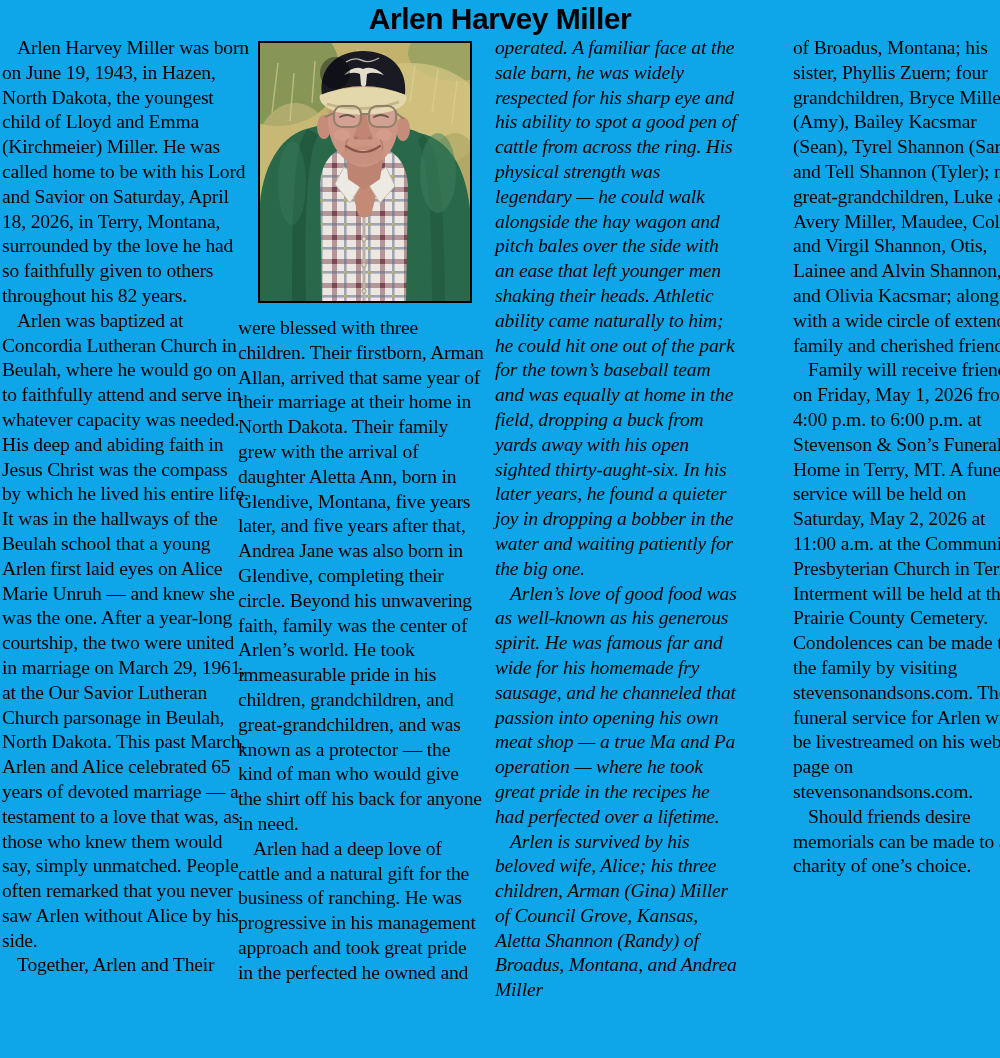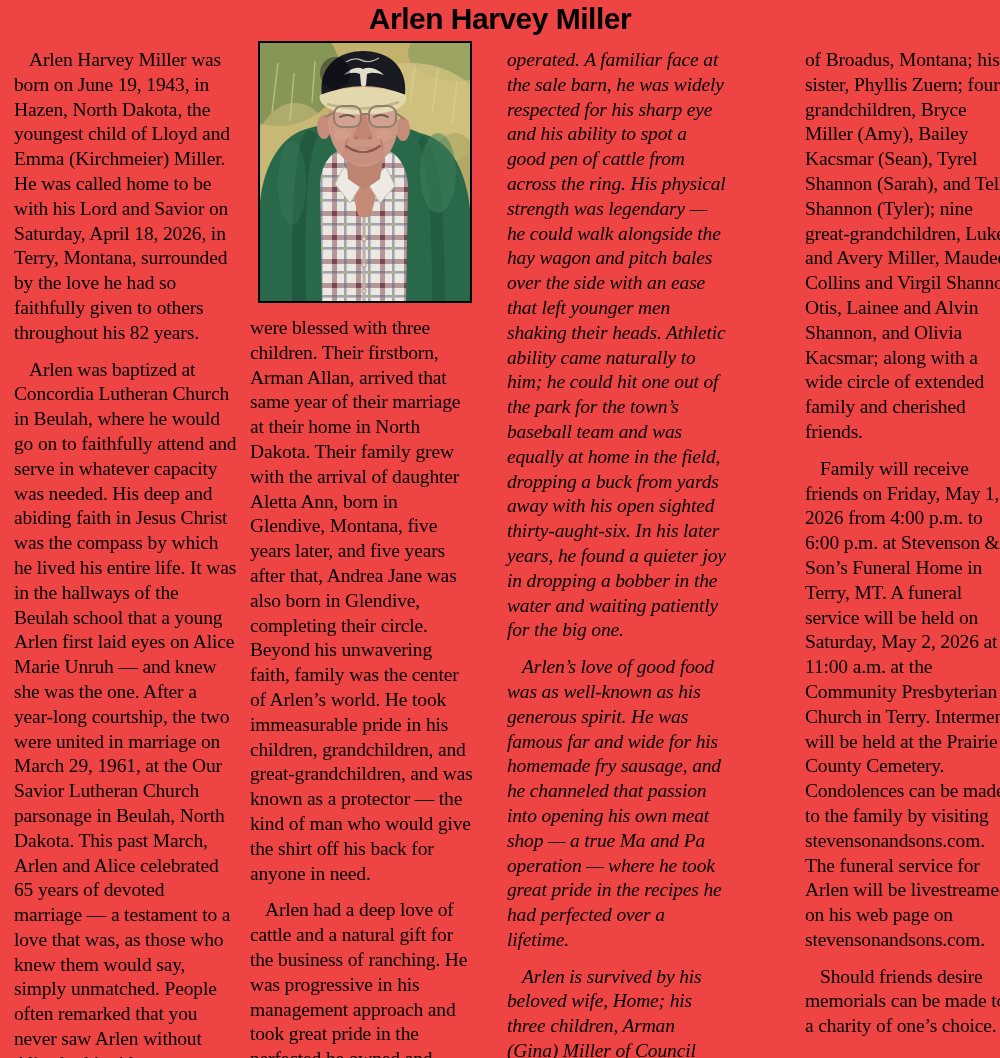--- a/index.html
+++ b/index.html
@@ -7,21 +7,21 @@
     padding: 0;
     width: 1000px;
     height: 1058px;
     background: #ffffff;
     overflow: hidden;
   }
   .page {
     position: relative;
     width: 1000px;
     height: 1058px;
-    background: #ef4444;
+    background: #0ea5e9;
     color: #000000;
     font-family: "Liberation Serif", "DejaVu Serif", serif;
   }
   .title {
     position: absolute;
     top: 0;
     left: 0;
     width: 1000px;
     margin: 0;
     text-align: center;
@@ -37,21 +37,21 @@
     font-size: 19.5px;
     line-height: 24.8px;
     letter-spacing: -0.15px;
     text-align: left;
   }
   .col-1 { left: 2px;   width: 247px; }
   .col-2 { left: 238px; width: 247px; }
   .col-3 { left: 495px; width: 246px; font-style: italic; }
   .col-4 { left: 793px; width: 238px; }
   p.frag {
-    margin: 12px;
+    margin: 0;
     padding: 0;
   }
   p.frag.indent { text-indent: 15px; }
   figure.photo {
     margin: 5px 0 13px 20px;
     padding: 0;
     width: 210px;
     height: 258px;
     border: 2px solid #000000;
     line-height: 0;
@@ -160,21 +160,21 @@
         </g>
       </svg>
     </figure>
     <p class="frag">were blessed with three children. Their firstborn, Arman Allan, arrived that same year of their marriage at their home in North Dakota. Their family grew with the arrival of daughter Aletta Ann, born in Glendive, Montana, five years later, and five years after that, Andrea Jane was also born in Glendive, completing their circle. Beyond his unwavering faith, family was the center of Arlen’s world. He took immeasurable pride in his children, grandchildren, and great-grandchildren, and was known as a protector — the kind of man who would give the shirt off his back for anyone in need.</p>
     <p class="frag indent">Arlen had a deep love of cattle and a natural gift for the business of ranching. He was progressive in his management approach and took great pride in the perfected he owned and</p>
   </div>
 
   <div class="col col-3">
     <p class="frag">operated. A familiar face at the sale barn, he was widely respected for his sharp eye and his ability to spot a good pen of cattle from across the ring. His physical strength was legendary — he could walk alongside the hay wagon and pitch bales over the side with an ease that left younger men shaking their heads. Athletic ability came naturally to him; he could hit one out of the park for the town’s baseball team and was equally at home in the field, dropping a buck from yards away with his open sighted thirty-aught-six. In his later years, he found a quieter joy in dropping a bobber in the water and waiting patiently for the big one.</p>
     <p class="frag indent">Arlen’s love of good food was as well-known as his generous spirit. He was famous far and wide for his homemade fry sausage, and he channeled that passion into opening his own meat shop — a true Ma and Pa operation — where he took great pride in the recipes he had perfected over a lifetime.</p>
-    <p class="frag indent">Arlen is survived by his beloved wife, Home; his three children, Arman (Gina) Miller of Council Grove, Kansas, Aletta Shannon (Randy) of Broadus, Montana, and Andrea Miller</p>
+    <p class="frag indent">Arlen is survived by his beloved wife, Alice; his three children, Arman (Gina) Miller of Council Grove, Kansas, Aletta Shannon (Randy) of Broadus, Montana, and Andrea Miller</p>
   </div>
 
   <div class="col col-4">
     <p class="frag">of Broadus, Montana; his sister, Phyllis Zuern; four grandchildren, Bryce Miller (Amy), Bailey Kacsmar (Sean), Tyrel Shannon (Sarah), and Tell Shannon (Tyler); nine great-grandchildren, Luke and Avery Miller, Maudee, Collins and Virgil Shannon, Otis, Lainee and Alvin Shannon, and Olivia Kacsmar; along with a wide circle of extended family and cherished friends.</p>
     <p class="frag indent">Family will receive friends on Friday, May 1, 2026 from 4:00 p.m. to 6:00 p.m. at Stevenson &amp; Son’s Funeral Home in Terry, MT. A funeral service will be held on Saturday, May 2, 2026 at 11:00 a.m. at the Community Presbyterian Church in Terry. Interment will be held at the Prairie County Cemetery. Condolences can be made to the family by visiting stevensonandsons.com. The funeral service for Arlen will be livestreamed on his web page on stevensonandsons.com.</p>
     <p class="frag indent">Should friends desire memorials can be made to a charity of one’s choice.</p>
   </div>
 
 </div>
 

